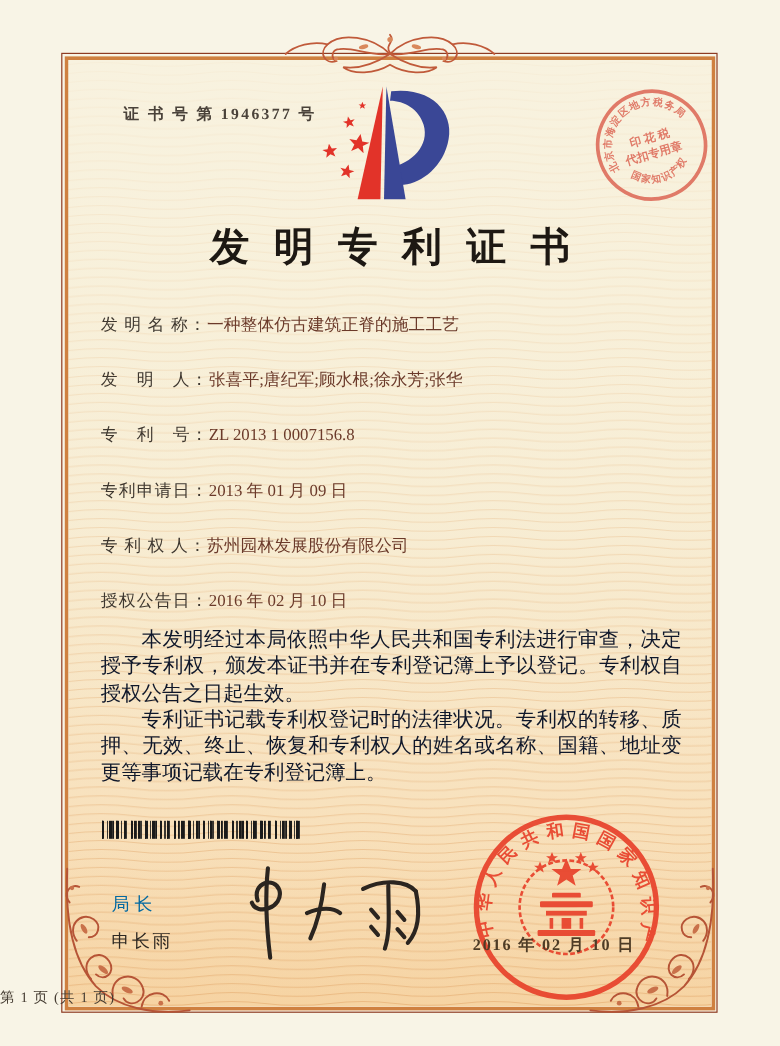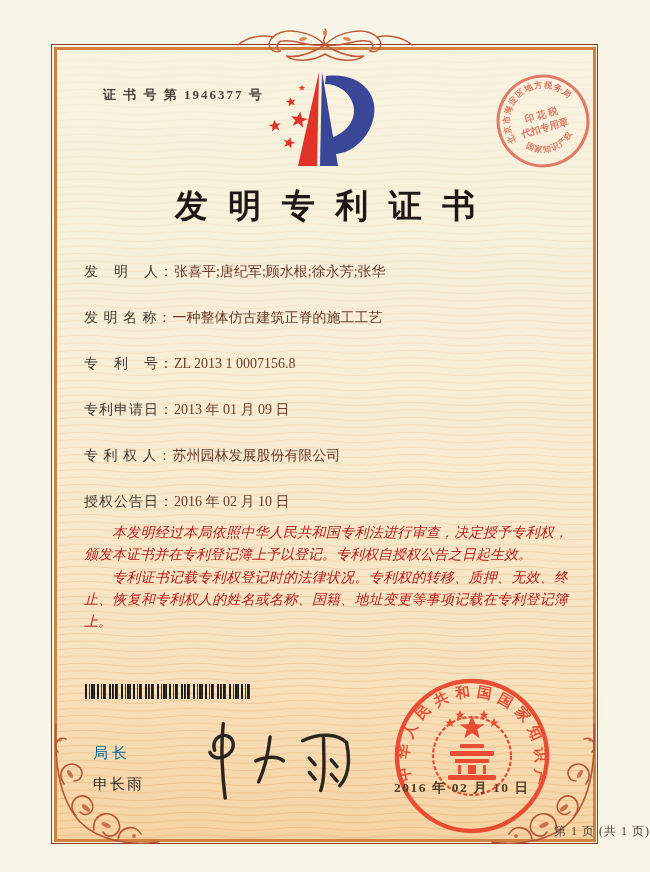--- a/index.html
+++ b/index.html
@@ -44,21 +44,21 @@
     letter-spacing:.62em; text-indent:.62em;
   }
 
   .fields { position:absolute; left:84px; top:261px; width:488px; }
   .field-row { margin-bottom:25px; line-height:21px; font-size:14px; white-space:nowrap; }
   .flabel { color:#3f3830; letter-spacing:1px; }
   .fvalue { color:#6b3a2a; }
 
   .body-text {
     position:absolute; left:84px; top:522px; width:484px;
-    font-size:14px; line-height:22.3px; color:#b91c1c; text-align:justify;font-style:italic;
+    font-size:17px; line-height:22.3px; color:#0f172a; text-align:justify;
   }
   .body-text p { text-indent:2em; }
 
   .barcode {
     position:absolute; left:85px; top:684px; width:168px; height:15px;
     background-image:
       repeating-linear-gradient(90deg,#1a1a1a 0 2px,rgba(0,0,0,0) 2px 6px),
       repeating-linear-gradient(90deg,#1a1a1a 0 1px,rgba(0,0,0,0) 1px 9px),
       repeating-linear-gradient(90deg,rgba(25,25,25,.85) 0 1px,rgba(0,0,0,0) 1px 4px);
   }
@@ -68,21 +68,21 @@
   .signature { position:absolute; left:186px; top:710px; width:172px; height:96px; }
 
   .seal { position:absolute; left:388px; top:672px; width:168px; height:168px; opacity:.93; }
   .seal-date {
     position:absolute; left:394px; top:779px; z-index:6;
     font-size:13.5px; font-weight:600; letter-spacing:1.5px; color:#4e3c26;
   }
 
   .footer {
     position:absolute; left:0; top:823px; width:100%;
-    text-align:right; font-size:12px; letter-spacing:1px; color:#453c32;
+    text-align:left; font-size:12px; letter-spacing:1px; color:#453c32;
   }
 </style>
 </head>
 <body>
 
 <div class="page">
 
   <div class="frame">
     <div class="frame-inner">
       <svg class="guilloche" viewBox="0 0 541 794" preserveAspectRatio="none">
@@ -191,24 +191,24 @@
       <textPath href="#stampBot" startOffset="4">国家知识产权局</textPath>
     </text>
     <text x="50" y="47" font-size="9.5" fill="#dd6a58" font-weight="bold" text-anchor="middle">印 花 税</text>
     <text x="50" y="60" font-size="9.5" fill="#dd6a58" font-weight="bold" text-anchor="middle">代扣专用章</text>
   </svg>
 
   <div class="title">发明专利证书</div>
 
   <div class="fields">
     <div class="field-row">
+      <span class="flabel">发 明 名 称：</span><span class="fvalue">一种整体仿古建筑正脊的施工工艺</span>
+    </div>
+    <div class="field-row">
       <span class="flabel">发　明　人：</span><span class="fvalue">张喜平;唐纪军;顾水根;徐永芳;张华</span>
-    </div>
-    <div class="field-row">
-      <span class="flabel">发 明 名 称：</span><span class="fvalue">一种整体仿古建筑正脊的施工工艺</span>
     </div>
     <div class="field-row">
       <span class="flabel">专　利　号：</span><span class="fvalue">ZL 2013 1 0007156.8</span>
     </div>
     <div class="field-row">
       <span class="flabel">专利申请日：</span><span class="fvalue">2013 年 01 月 09 日</span>
     </div>
     <div class="field-row">
       <span class="flabel">专 利 权 人：</span><span class="fvalue">苏州园林发展股份有限公司</span>
     </div>

